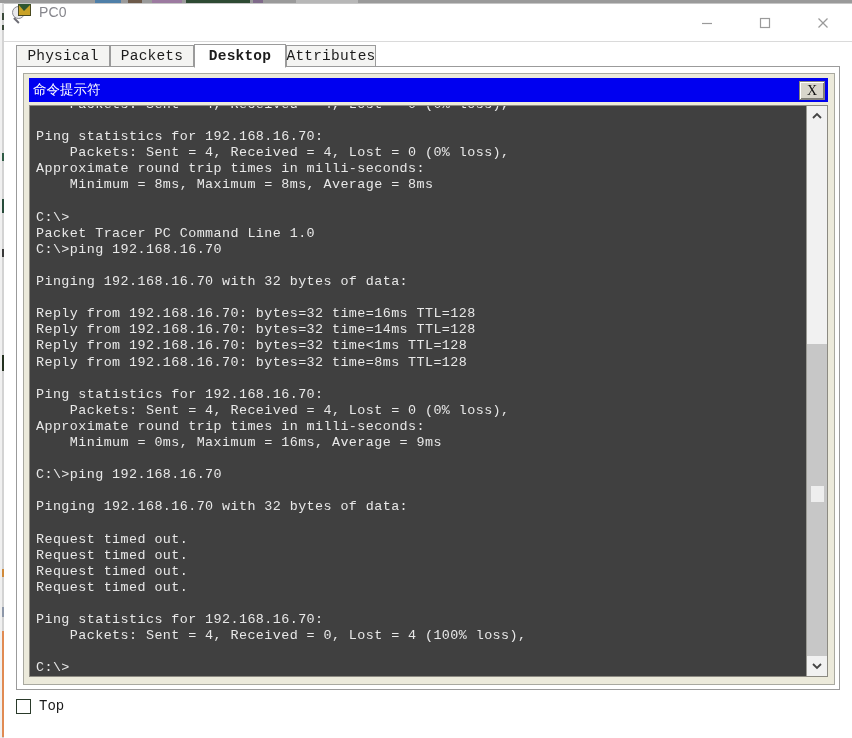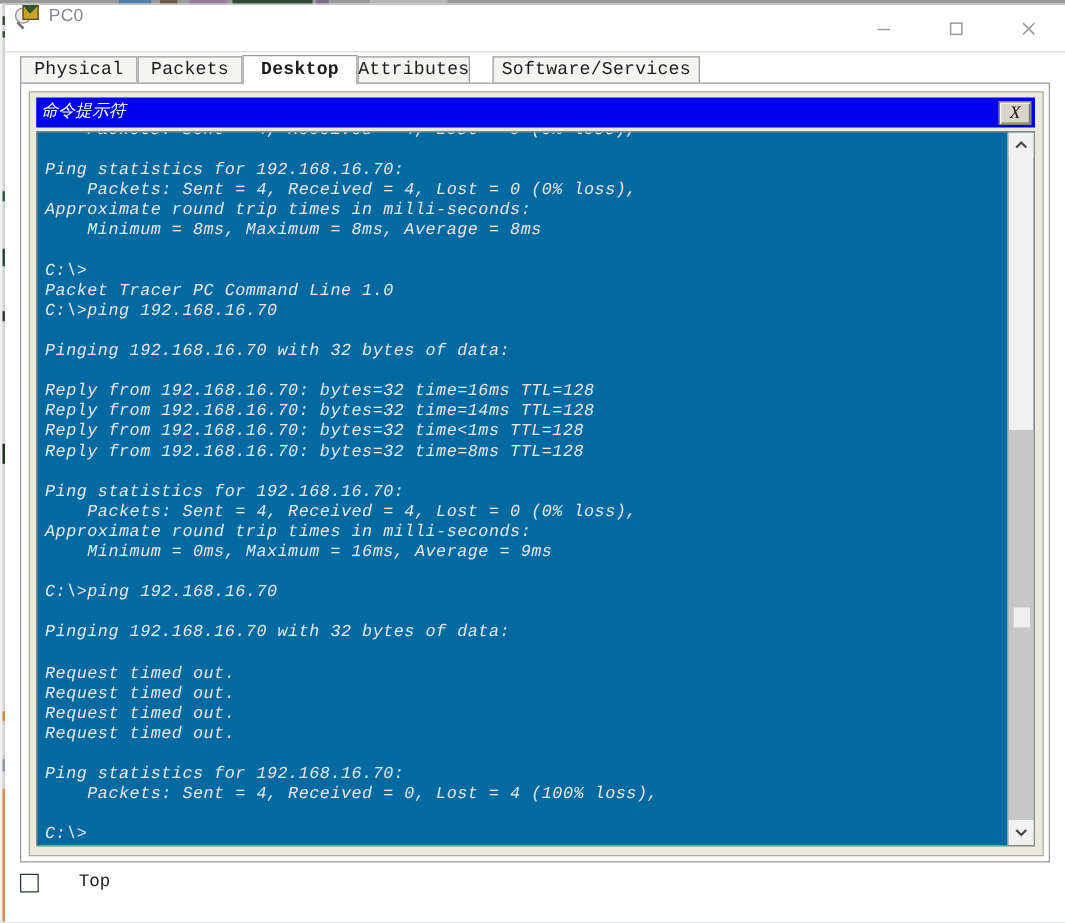--- a/index.html
+++ b/index.html
@@ -189,21 +189,20 @@
     box-sizing: border-box;
     padding: 4px;
   }
 
   
   .cmdwin {
     position: relative;
     width: 802px;
     height: 602px;
     background: #eceadb;
-    font-style: italic;
   }
 
   .cmd-title {
     position: absolute;
     top: 0; left: 1px;
     width: 799px;
     height: 24px;
     background: #0000f0;
     display: flex;
     align-items: center;
@@ -231,21 +230,21 @@
     font-size: 14px;
     color: #111111;
     cursor: default;
   }
 
   .cmd-body {
     position: absolute;
     top: 27px; left: 1px;
     width: 799px;
     height: 572px;
-    background: #0369a1;
+    background: #404040;
     border: 1px solid #8c8a82;
     box-sizing: border-box;
     overflow: hidden;
   }
 
   .term {
     position: absolute;
     top: -9px;
     left: 6px;
     width: 770px;
@@ -310,21 +309,20 @@
     width: 15px; height: 15px;
     background: #ffffff;
     border: 1.6px solid #2a3a2a;
     box-sizing: border-box;
     cursor: default;
   }
   .footer-label {
     font-family: "Liberation Mono", monospace;
     font-size: 14px;
     color: #1a1a1a;
-    margin-left: 24px;
   }
 
   
   .edge {
     position: absolute;
     left: 0; top: 3px;
     width: 4px; height: 735px;
     background: #f0f0f0;
   }
   .edge .ln {
@@ -400,21 +398,20 @@
           </svg>
         </div>
       </div>
     </div>
 
     <div class="tabs">
       <div class="tab t0">Physical</div>
       <div class="tab t1">Packets</div>
       <div class="tab t2 active">Desktop</div>
       <div class="tab t3">Attributes</div>
-      <div class="tab t4">Software/Services</div>
     </div>
 
     <div class="panel">
       <div class="inner-frame">
         <div class="cmdwin">
 
           <div class="cmd-title">
             <span class="cmd-title-text">命令提示符</span>
             <div class="cmd-close">X</div>
           </div>

